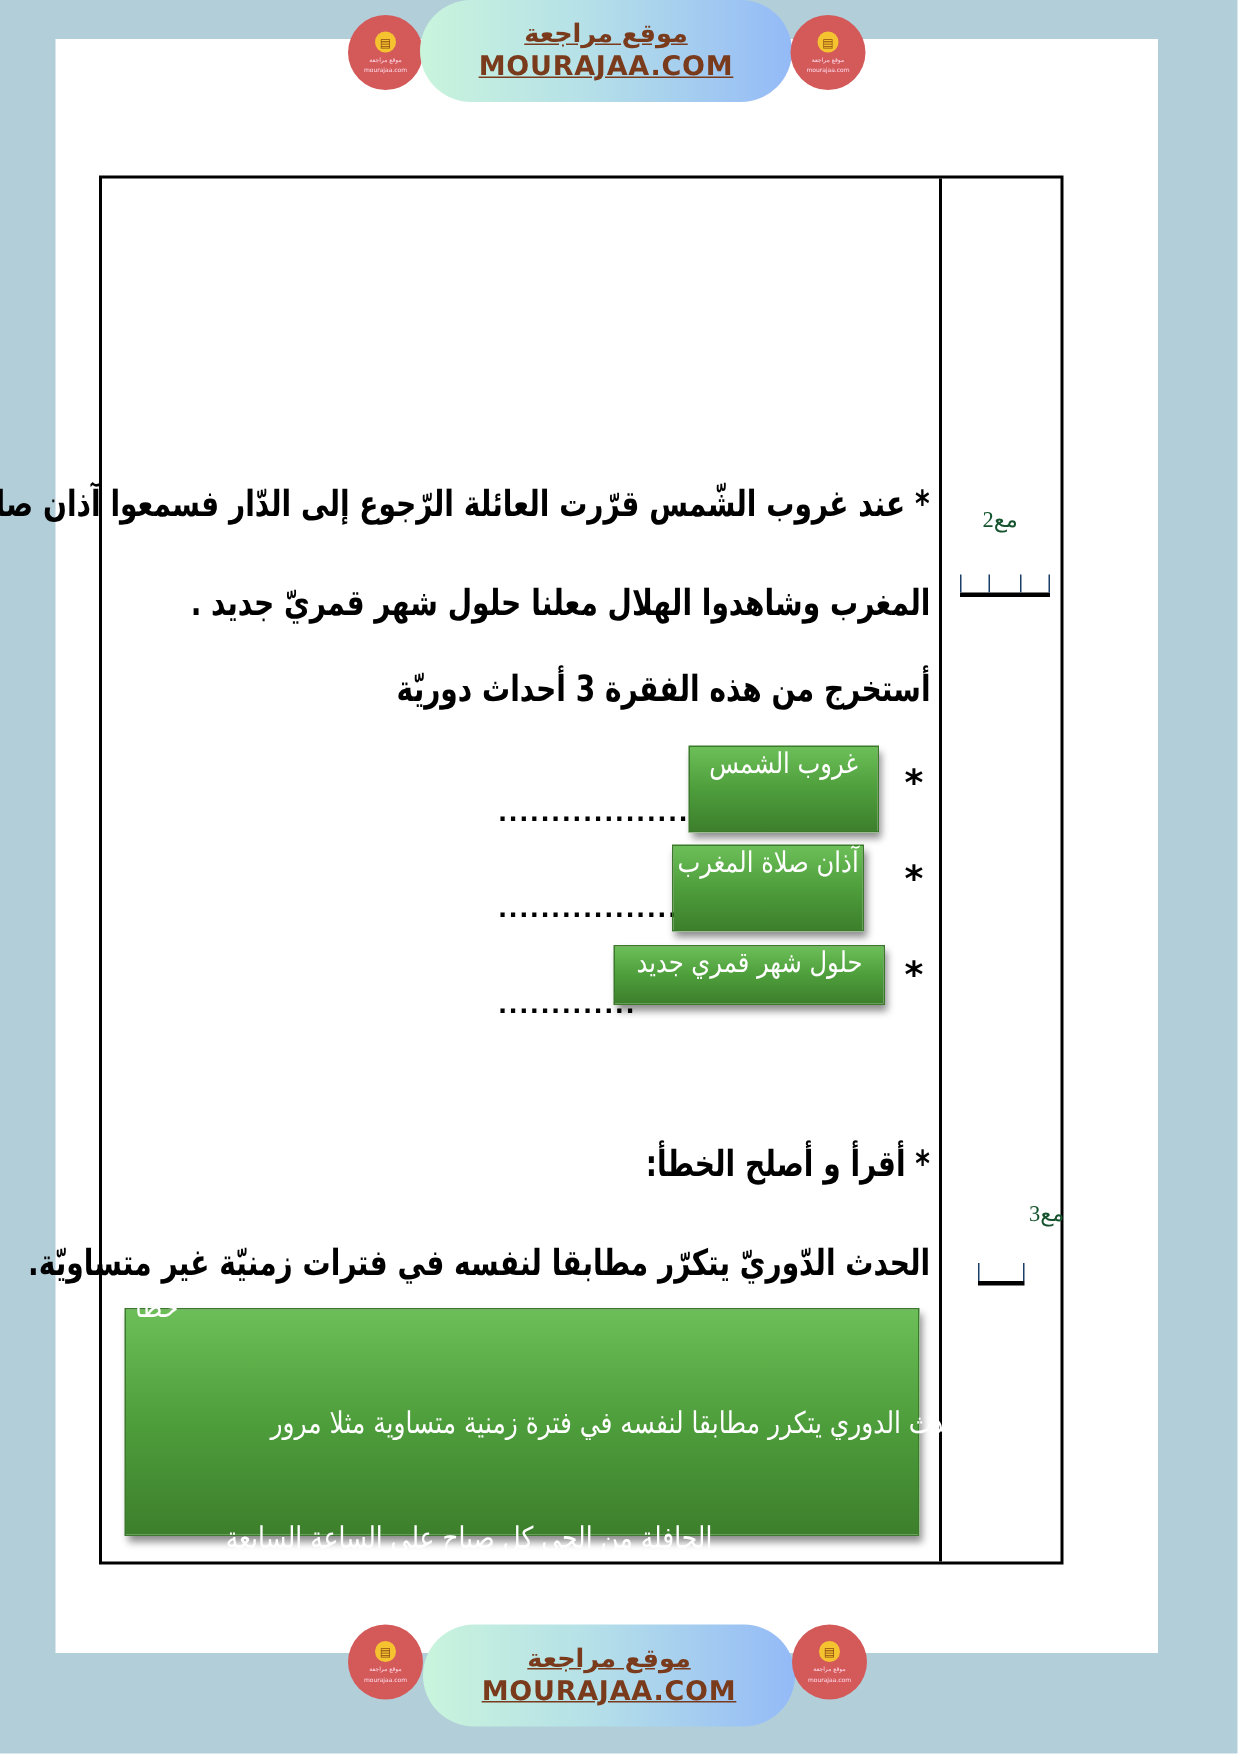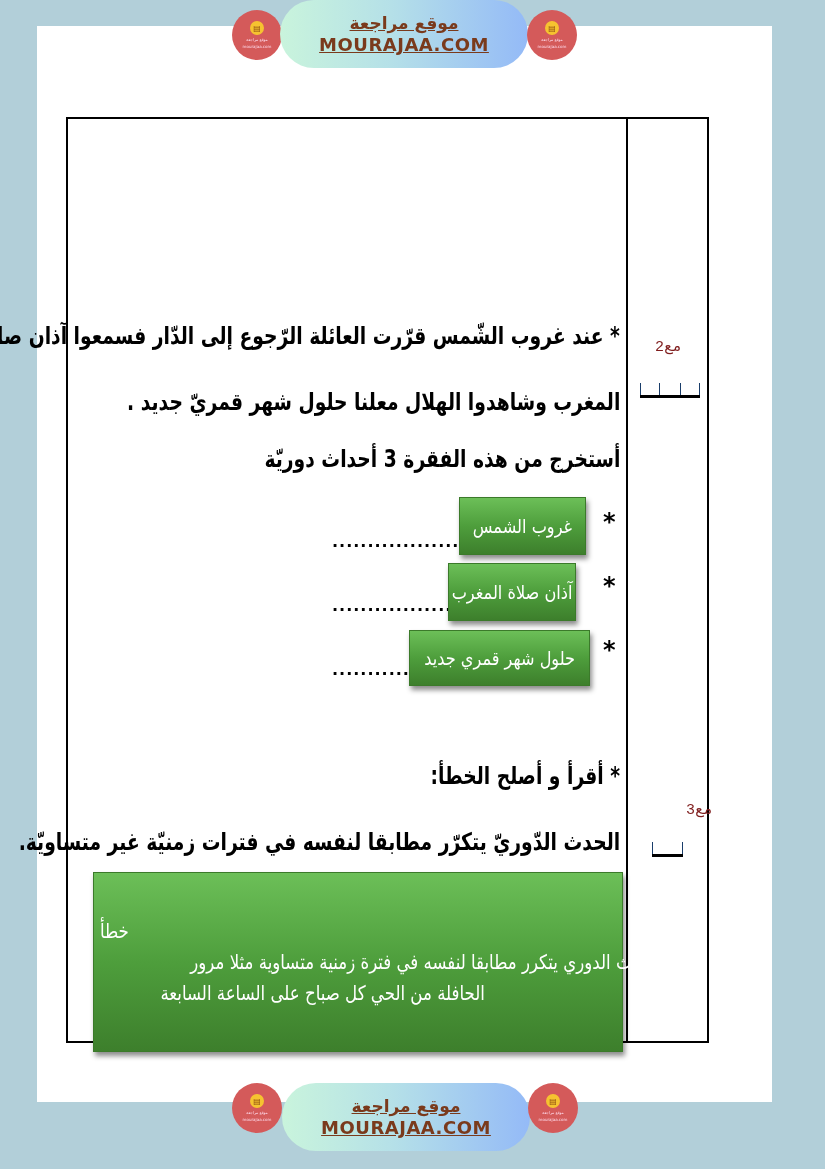--- a/index.html
+++ b/index.html
@@ -46,28 +46,28 @@
   .line { font-size: 24px; right: 88px; transform: scaleX(0.78); transform-origin: right center; }
   .star { position: absolute; font-size: 24px; font-weight: bold; }
   .dots { position: absolute; font-size: 16px; font-weight: bold; letter-spacing: 1px; color: #000; }
 
   .green-box {
     position: absolute; color: #fff; direction: rtl;
     background: linear-gradient(180deg, #6cbf58 0%, #4e9e3c 50%, #3d7f2c 100%);
     border: 1px solid #3b7a2a;
     box-shadow: 2px 4px 5px rgba(0,0,0,0.45);
     font-family: "DejaVu Sans", sans-serif;
-    display: flex; align-items: center; justify-content: center;
+    display: flex; justify-content: center;
   }
   .small-box-text { font-size: 19px; transform: scaleX(0.85); white-space: nowrap; }
 
   .big-box { flex-direction: column; align-items: flex-end; justify-content: center; padding-right: 8px; }
   .big-box div { font-size: 20px; line-height: 31px; white-space: nowrap; transform: scaleX(0.83); transform-origin: right center; }
 
-  .side-label { position: absolute; font-size: 15px; color: #7f1d1d; direction: rtl; font-family: Liberation Mono, monospace; }
+  .side-label { position: absolute; font-size: 15px; color: #14532d; direction: rtl; font-family: Liberation Serif, serif; }
   .side-marks { position: absolute; height: 12px; border-bottom: 3px solid #000; }
   .side-marks span { position: absolute; bottom: 0; width: 1px; height: 12px; background: #1a3d6a; }
 </style>
 </head>
 <body>
 
 <div class="page"></div>
 
 <div class="brand-logo" style="left:232px; top:10px;">
   <div class="book">▤</div>
@@ -112,28 +112,28 @@
 </div>
 
 <div class="star" style="left:603px; top:572px;">*</div>
 <div class="dots" style="left:332px; top:596px;">.....................</div>
 <div class="green-box" style="left:448px; top:563px; width:128px; height:58px;">
   <span class="small-box-text">آذان صلاة المغرب</span>
 </div>
 
 <div class="star" style="left:603px; top:636px;">*</div>
 <div class="dots" style="left:332px; top:660px;">.............</div>
-<div class="green-box" style="left:409px; top:630px; width:181px; height:56px;">
+<div class="green-box" style="left:409px; top:630px; width:181px; height:40px;">
   <span class="small-box-text">حلول شهر قمري جديد</span>
 </div>
 
 <div class="ar-text line" style="right:205px; top:762px;">* أقرأ و أصلح الخطأ:</div>
 <div class="ar-text line" style="right:205px; top:828px;">الحدث الدّوريّ يتكرّر مطابقا لنفسه في فترات زمنيّة غير متساويّة.</div>
 
-<div class="green-box big-box" style="left:93px; top:872px; width:530px; height:180px;">
+<div class="green-box big-box" style="left:83px; top:872px; width:530px; height:152px;gap:46px;">
   <div>خطأ</div>
   <div>الحدث الدوري يتكرر مطابقا لنفسه في فترة زمنية متساوية مثلا مرور</div>
   <div>الحافلة من الحي كل صباح على الساعة السابعة</div>
 </div>
 
 <div class="brand-logo" style="left:232px; top:1083px;">
   <div class="book">▤</div>
   <div class="tiny">موقع مراجعة</div>
   <div class="tiny">mourajaa.com</div>
 </div>

